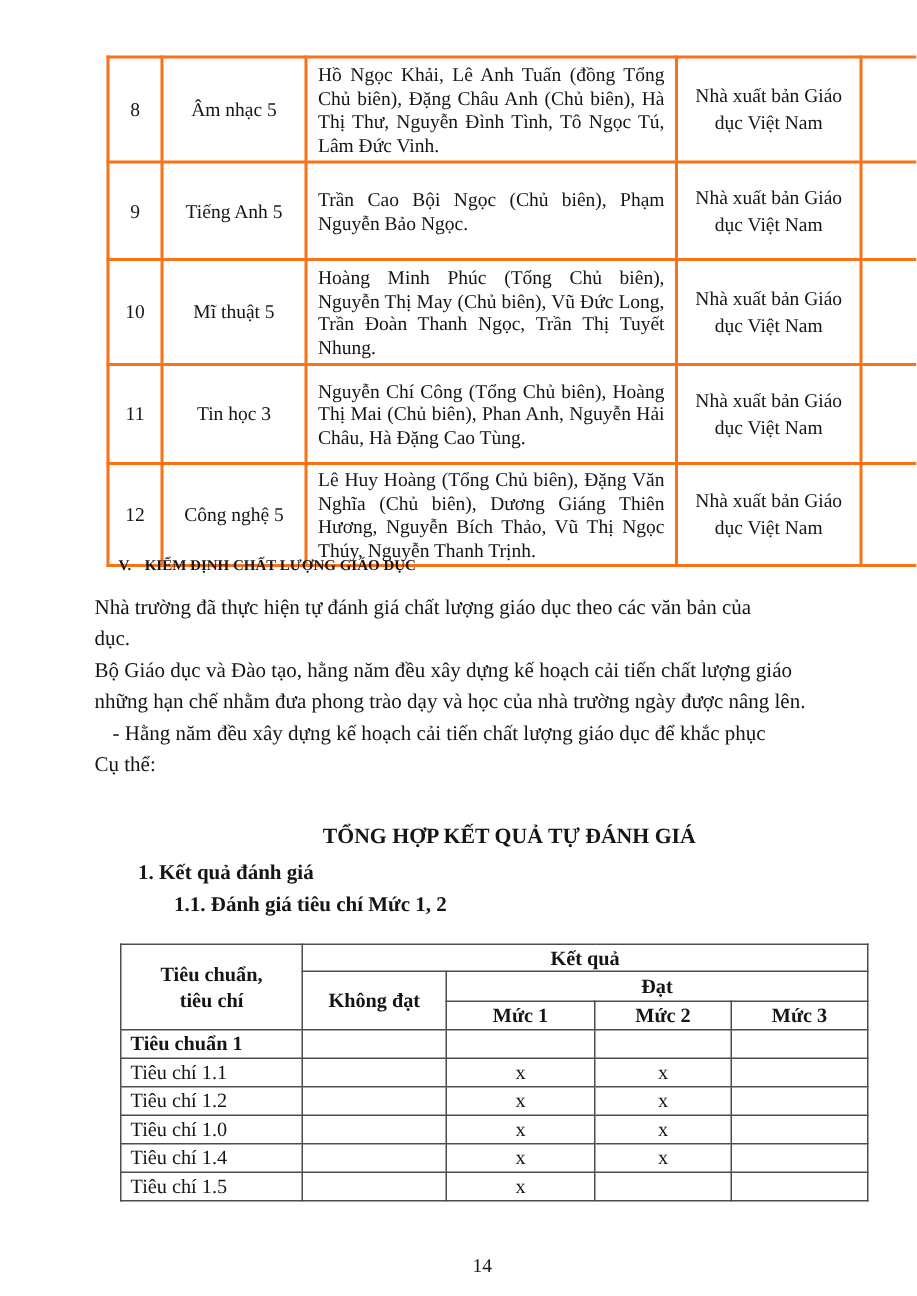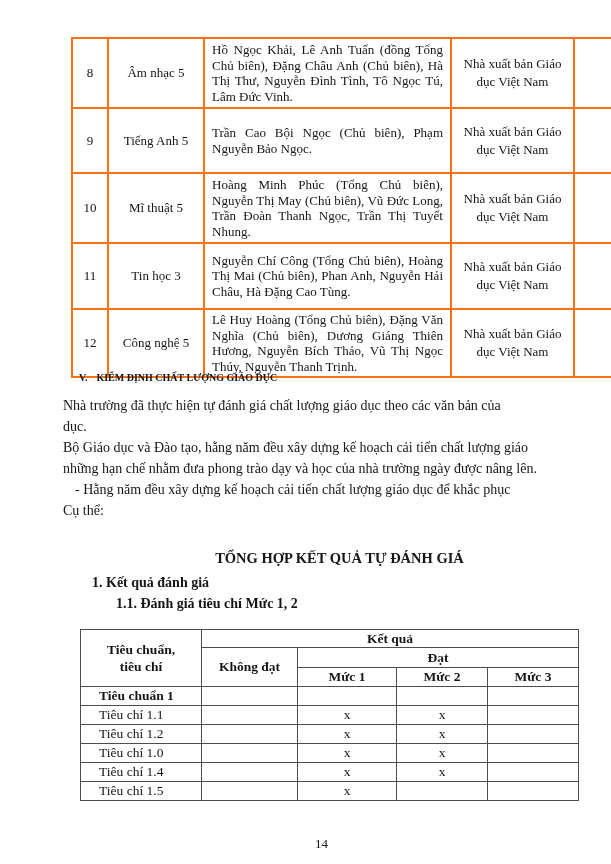--- a/index.html
+++ b/index.html
@@ -75,21 +75,21 @@
   table.results col.c1 { width: 121px; }
   table.results col.c2 { width: 96px; }
   table.results col.c3 { width: 99px; }
   table.results col.c4 { width: 91px; }
   table.results col.c5 { width: 91px; }
   table.results tr.hr1 th { height: 17px; }
   table.results tr.hr2 th { height: 19px; }
   table.results tr.hr3 th { height: 18px; }
   table.results th.crit-head { line-height: 17px; }
   table.results td { height: 18px; }
-  table.results td.lbl { text-align: left; padding-left: 18px; }
+  table.results td.lbl { text-align: left; padding-left: 6px; }
   table.results tr.category td.lbl { font-weight: bold; }
   table.results td.mark { text-align: center; }
 
   .page-number {
     position: absolute; left: 63px; top: 836px; width: 517px;
     text-align: center; font-size: 13px;
   }
 </style>
 </head>
 <body>

